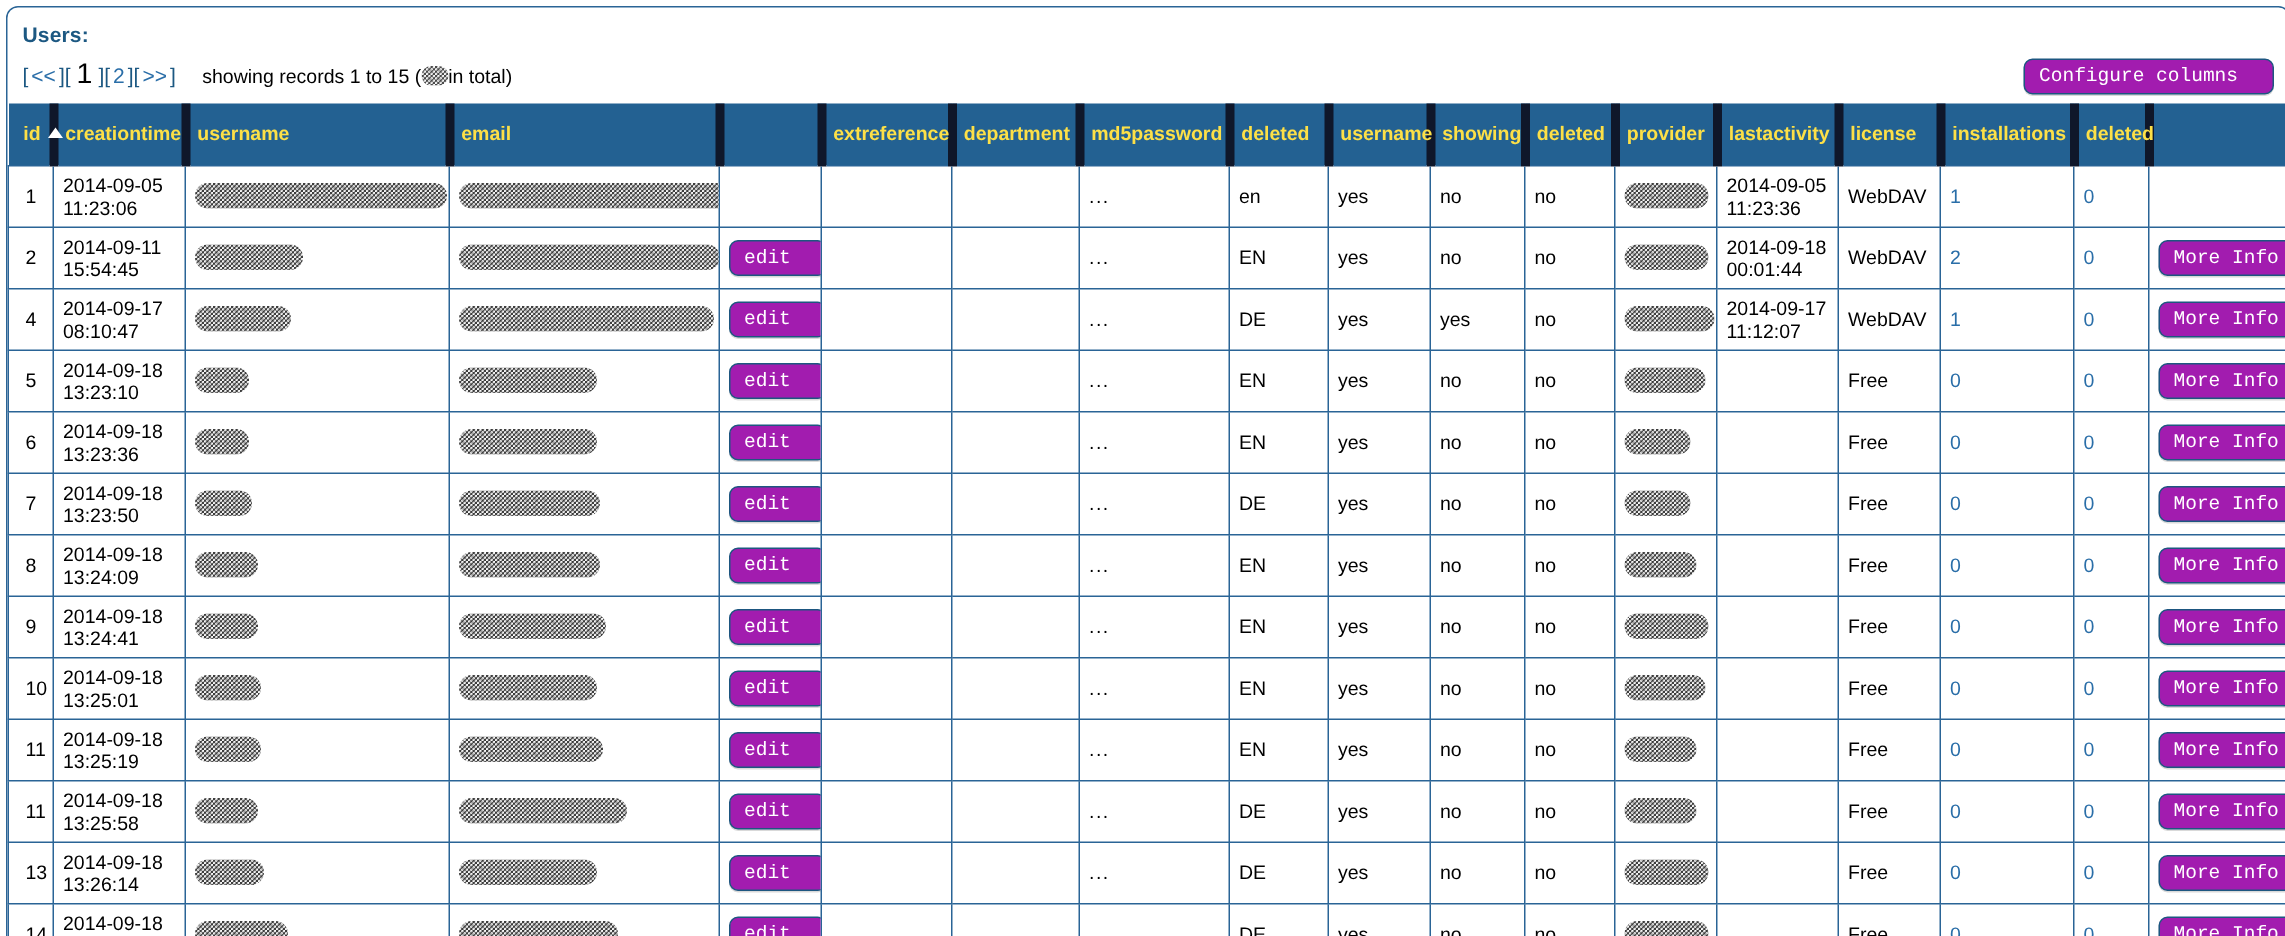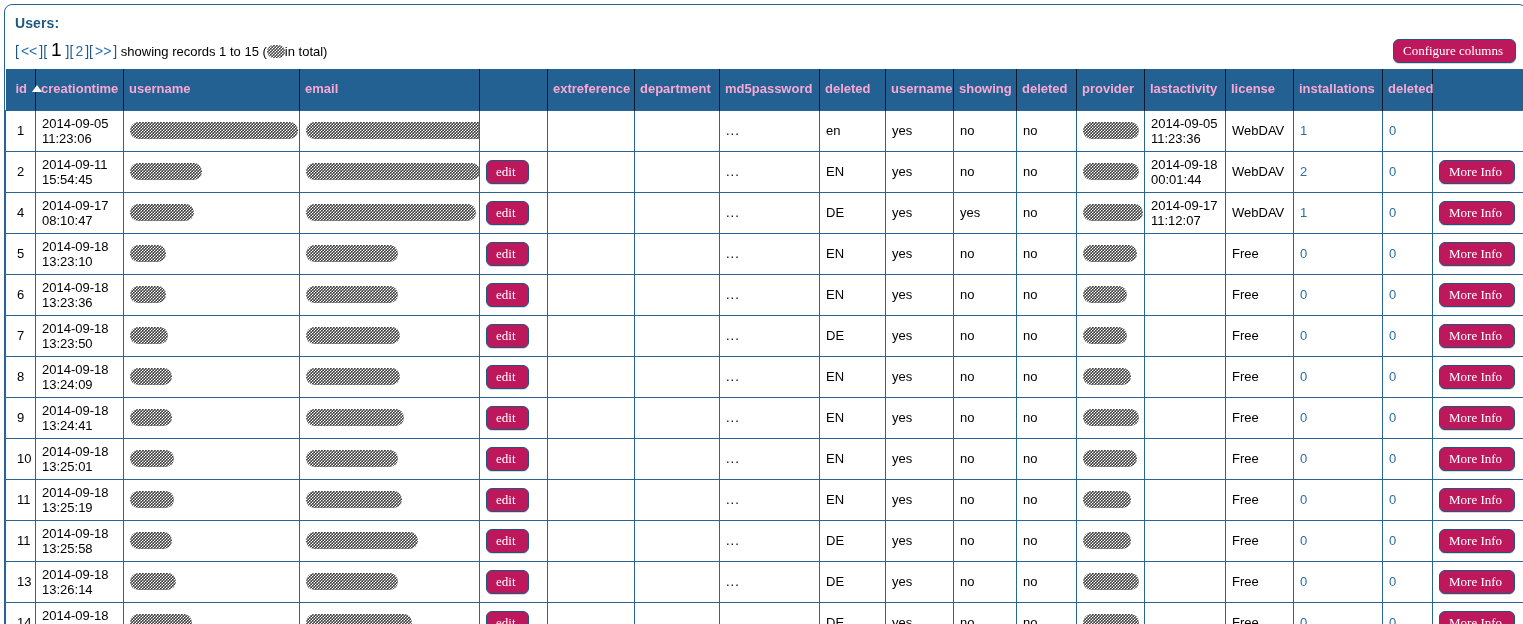--- a/index.html
+++ b/index.html
@@ -70,46 +70,46 @@
   }
   .pg-current {
     color: #000000;
     font-size: 19px;
     font-weight: normal;
     padding: 0 4px;
   }
   .pager-text {
     font-size: 13px;
     color: #000000;
-    margin-left: 0;
+    margin-left: 14px;
   }
   .redact-inline {
     display: inline-block;
     width: 18px;
     height: 13px;
     border-radius: 9px;
     vertical-align: -2px;
     background-color: #4a4a4a;
     background-image:
       linear-gradient(45deg, #ffffff 25%, transparent 25%, transparent 75%, #ffffff 75%),
       linear-gradient(45deg, #ffffff 25%, transparent 25%, transparent 75%, #ffffff 75%);
     background-size: 3px 3px;
     background-position: 0 0, 1.5px 1.5px;
   }
 
   .btn {
     display: inline-block;
-    background: #be185d;
+    background: #a21caf;
     color: #ffffff;
     border: 1px solid #1d5680;
     border-radius: 6px;
-    font-family: Liberation Serif, serif;
+    font-family: Liberation Mono, monospace;
     font-size: 13px;
     line-height: 15px;
-    padding: 3px 12px 4px 9px;
+    padding: 3px 23px 4px 9px;
     cursor: pointer;
     white-space: nowrap;
     box-shadow: 0 1px 0 rgba(0,0,0,.15);
   }
 
   #configure-columns {
     position: absolute;
     right: 10px;
     top: -2px;
   }
@@ -117,26 +117,26 @@
   
   table.grid {
     border-collapse: collapse;
     table-layout: fixed;
     width: 1513px;
     margin-left: -10px;
     margin-top: 0;
   }
   table.grid th {
     background: #236192;
-    color: #f9a8d4;
+    color: #fde047;
     font-weight: bold;
     font-size: 13px;
     text-align: left;
     padding: 4px 5px 5px 5px;
-    border-right: 1px solid #0f172a;
+    border-right: 6px solid #0f172a;
     white-space: nowrap;
     height: 19px;
     vertical-align: middle;
   }
   table.grid th:first-child { padding-left: 10px; }
   table.grid td {
     border: 1px solid #2a6496;
     padding: 4px 6px;
     font-size: 13px;
     color: #000000;

